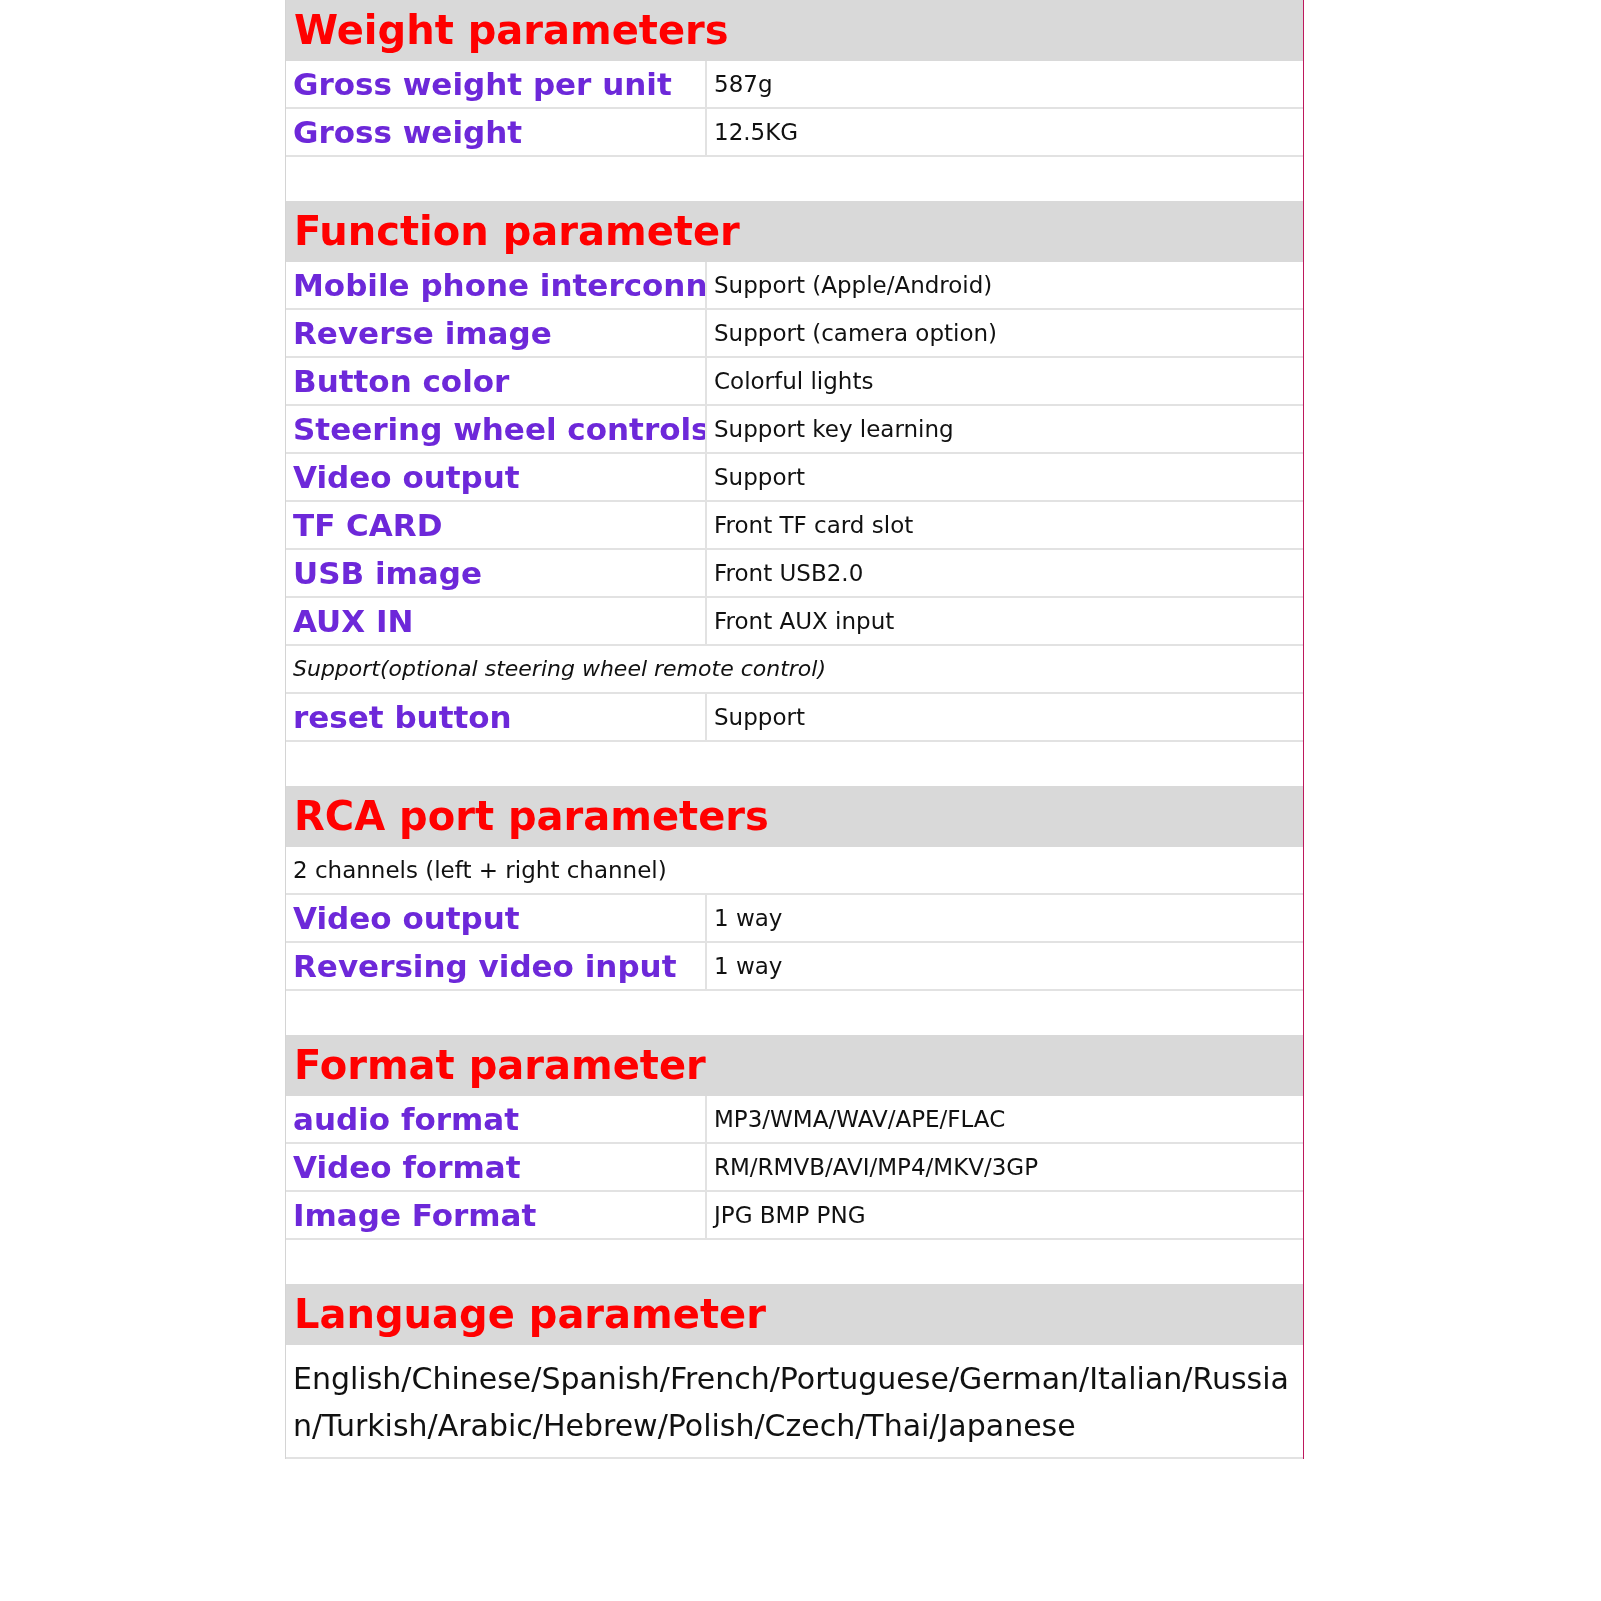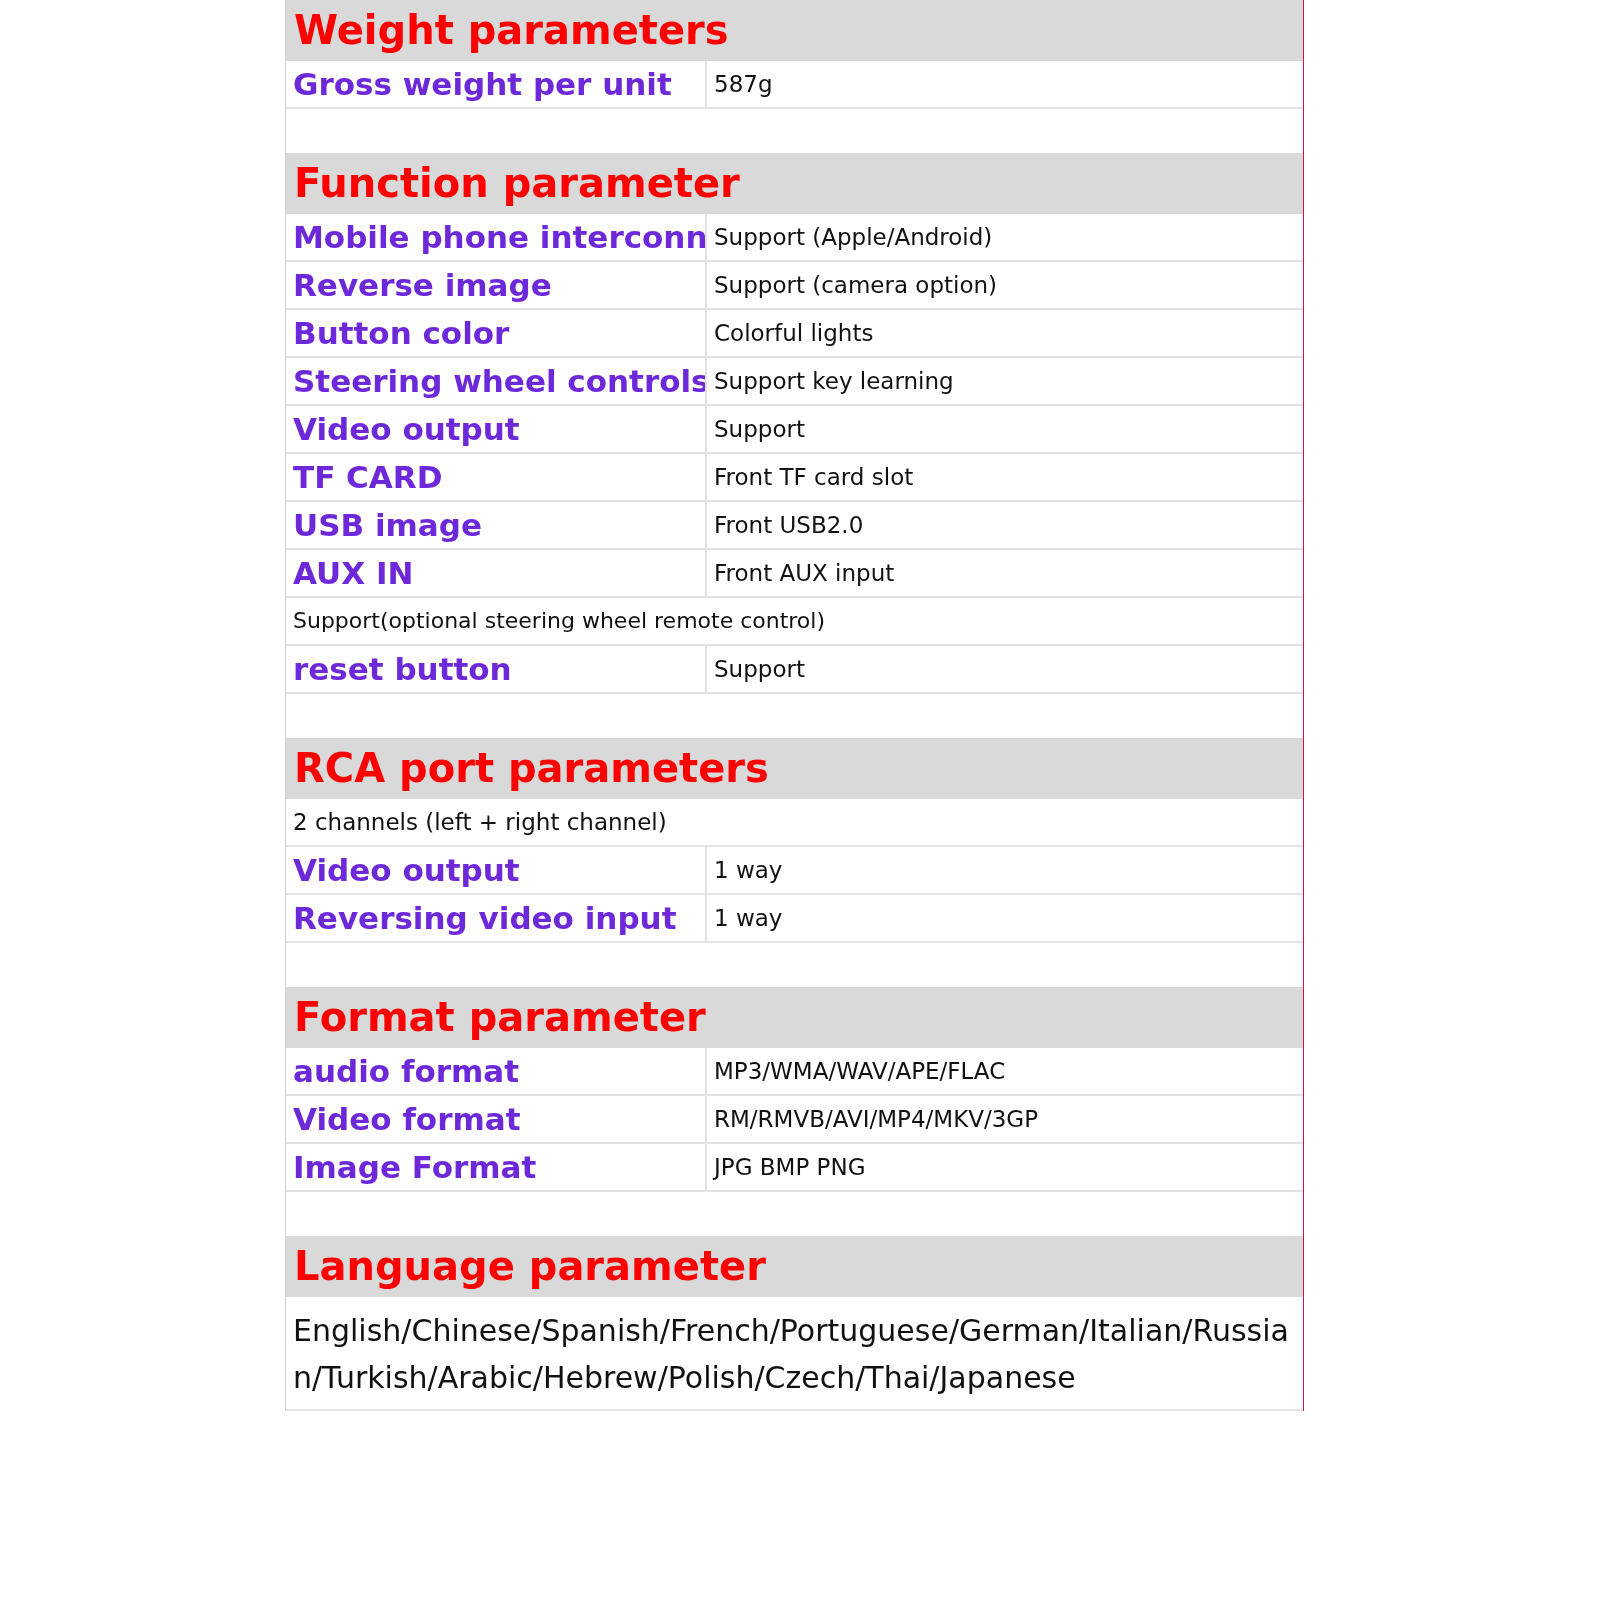--- a/index.html
+++ b/index.html
@@ -3,33 +3,37 @@
 <meta charset="utf-8">
 <style>
   html, body { margin: 0; padding: 0; background: #ffffff; }
   body { width: 1601px; height: 1601px; position: relative; overflow: hidden; font-family: "DejaVu Sans", "Liberation Sans", sans-serif; }
   #sheet { position: absolute; left: 265px; top: 0; width: 1017px; border-left: 1px solid #d4d4d4; border-right: 1px solid #be185d; margin-left: 20px; }
   .sec-head { height: 61px; background: #d9d9d9; color: #ff0000; font-weight: bold; font-size: 40px; line-height: 60px; padding-left: 8px; box-sizing: border-box; white-space: nowrap; }
   .row { display: flex; height: 48px; border-bottom: 2px solid #e2e2e2; box-sizing: border-box; }
   .row:first-of-type { border-top: 2px solid #e2e2e2; }
   .k { width: 421px; flex: none; font-weight: bold; font-size: 31px; line-height: 46px; padding-left: 7px; border-right: 2px solid #e2e2e2; box-sizing: border-box; overflow: hidden; white-space: nowrap; color: #6d28d9; }
   .v { flex: 1; font-size: 23px; line-height: 46px; padding-left: 7px; white-space: nowrap; overflow: hidden; color: #111; }
-  .v.small { font-size: 22px; }
+  .v.small { font-size: 22px; font-style: italic; }
   .gap { height: 44px; border-bottom: 0; }
   .lang { font-size: 30px; line-height: 47px; padding: 10px 7px 8px 7px; word-break: break-all; color: #111; border-bottom: 2px solid #e2e2e2; }
 </style>
 </head>
 <body>
 
 <div id="sheet">
 
   <div class="sec-head">Weight parameters</div>
   <div class="row">
       <div class="k">Gross weight per unit</div>
       <div class="v">587g</div>
+    </div>
+  <div class="row">
+      <div class="k">Gross weight</div>
+      <div class="v">12.5KG</div>
     </div>
   <div class="row gap"></div>
 
   <div class="sec-head">Function parameter</div>
   <div class="row">
       <div class="k">Mobile phone interconnection</div>
       <div class="v">Support (Apple/Android)</div>
     </div>
   <div class="row">
       <div class="k">Reverse image</div>

